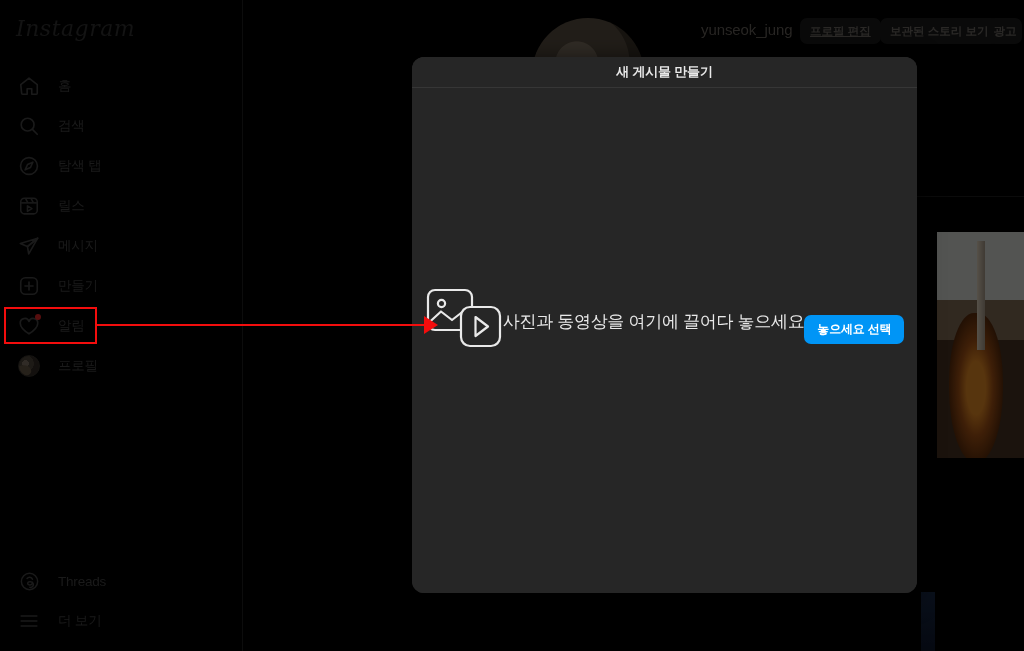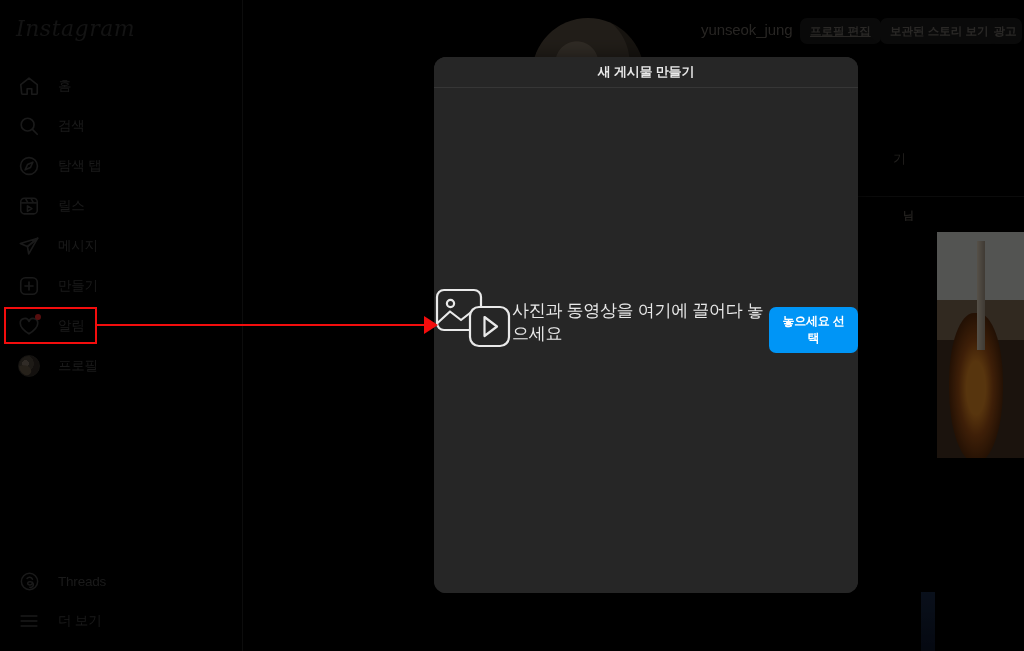--- a/index.html
+++ b/index.html
@@ -160,22 +160,22 @@
   .ph-water {
     background:linear-gradient(180deg,#16243c,#0c1426);
   }
 
   
   #overlay {
     position:absolute; inset:0;
     background:rgba(0,0,0,0.55); z-index:10;
   }
   #modal {
-    position:absolute; left:434px; top:57px;
-    width:424px; height:536px;
+    position:absolute; left:412px; top:57px;
+    width:505px; height:536px;
     background:#262626; border-radius:12px;
     z-index:20; overflow:hidden;
     box-shadow:0 4px 26px rgba(0,0,0,0.7);
     display:flex; flex-direction:column;
   }
   #modal-head {
     height:31px; flex:0 0 31px;
     display:flex; align-items:center; justify-content:center;
     border-bottom:1px solid #363636;
     background:#262626;

